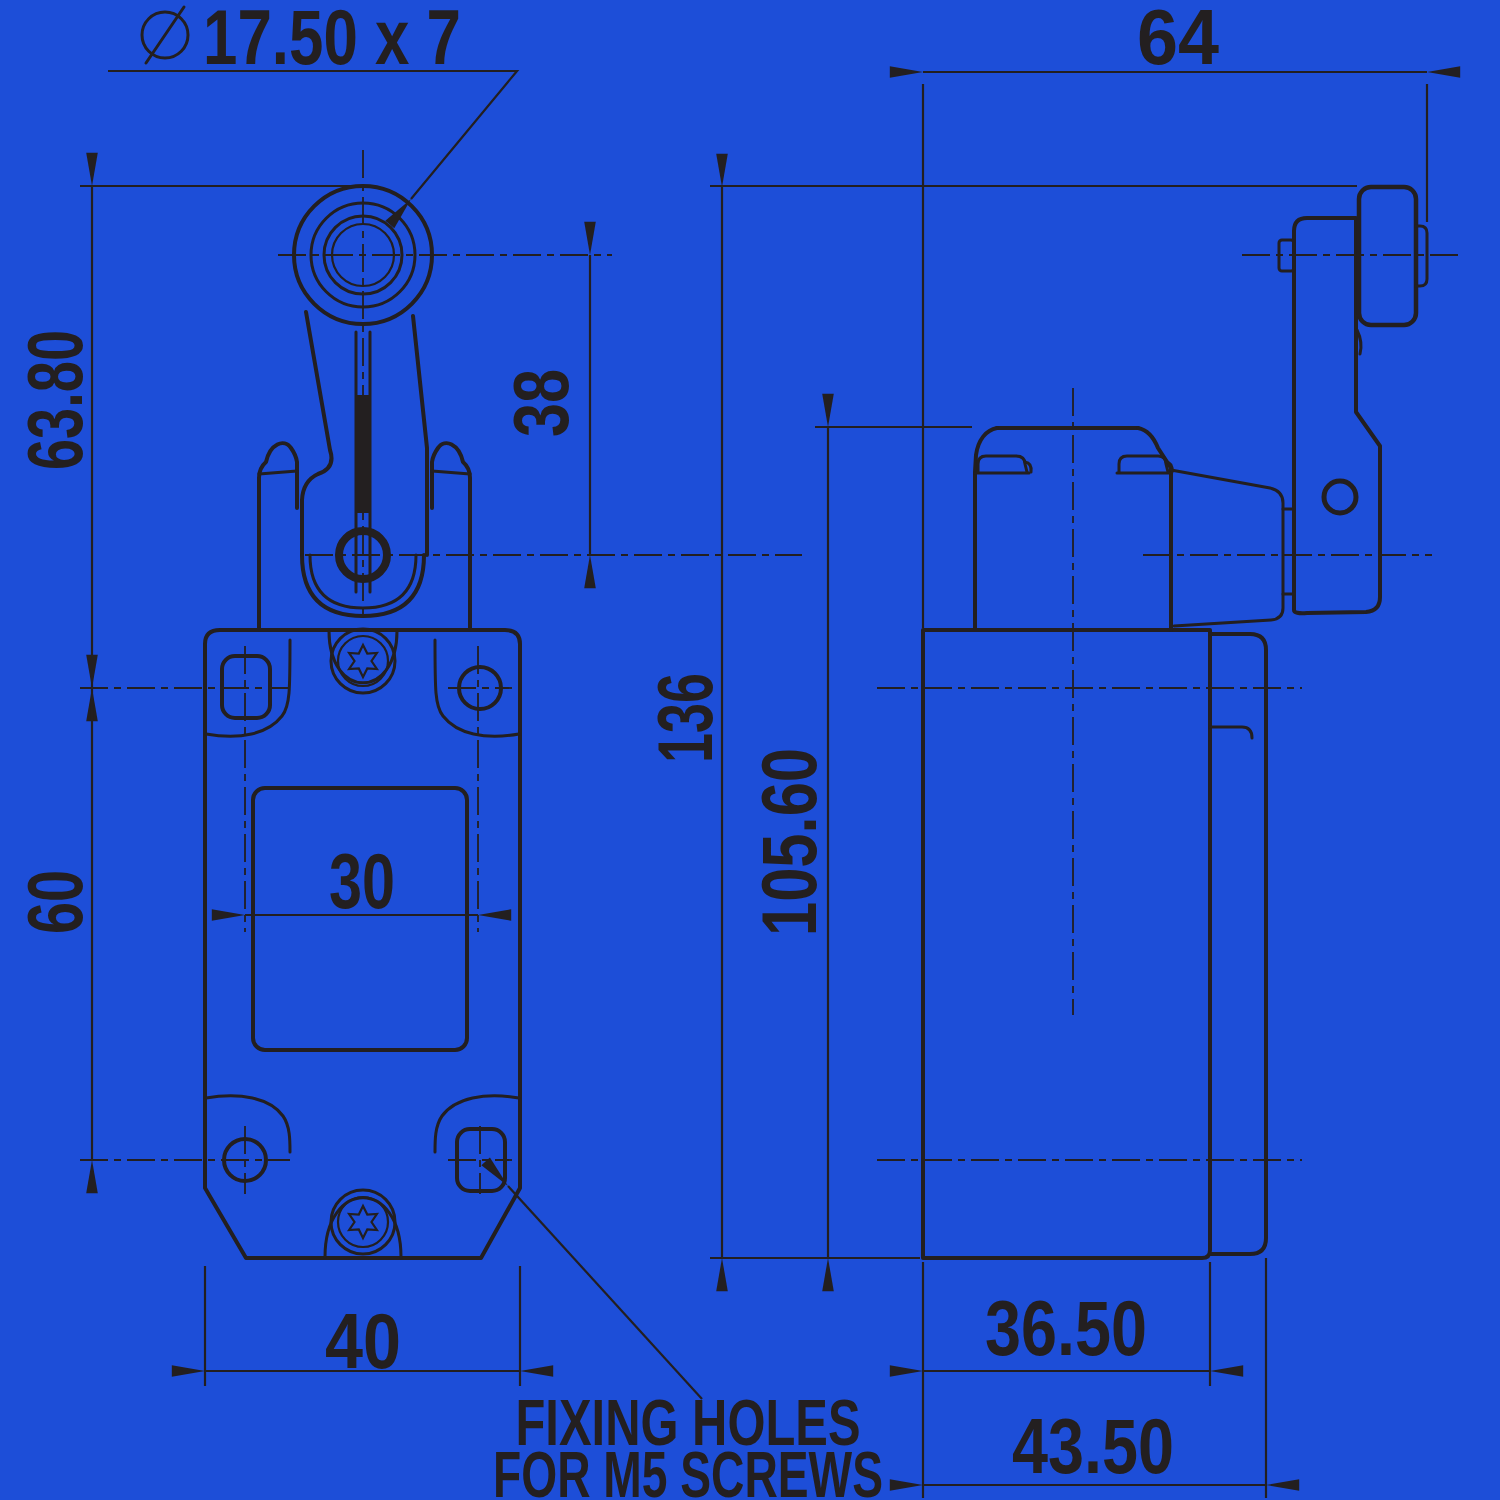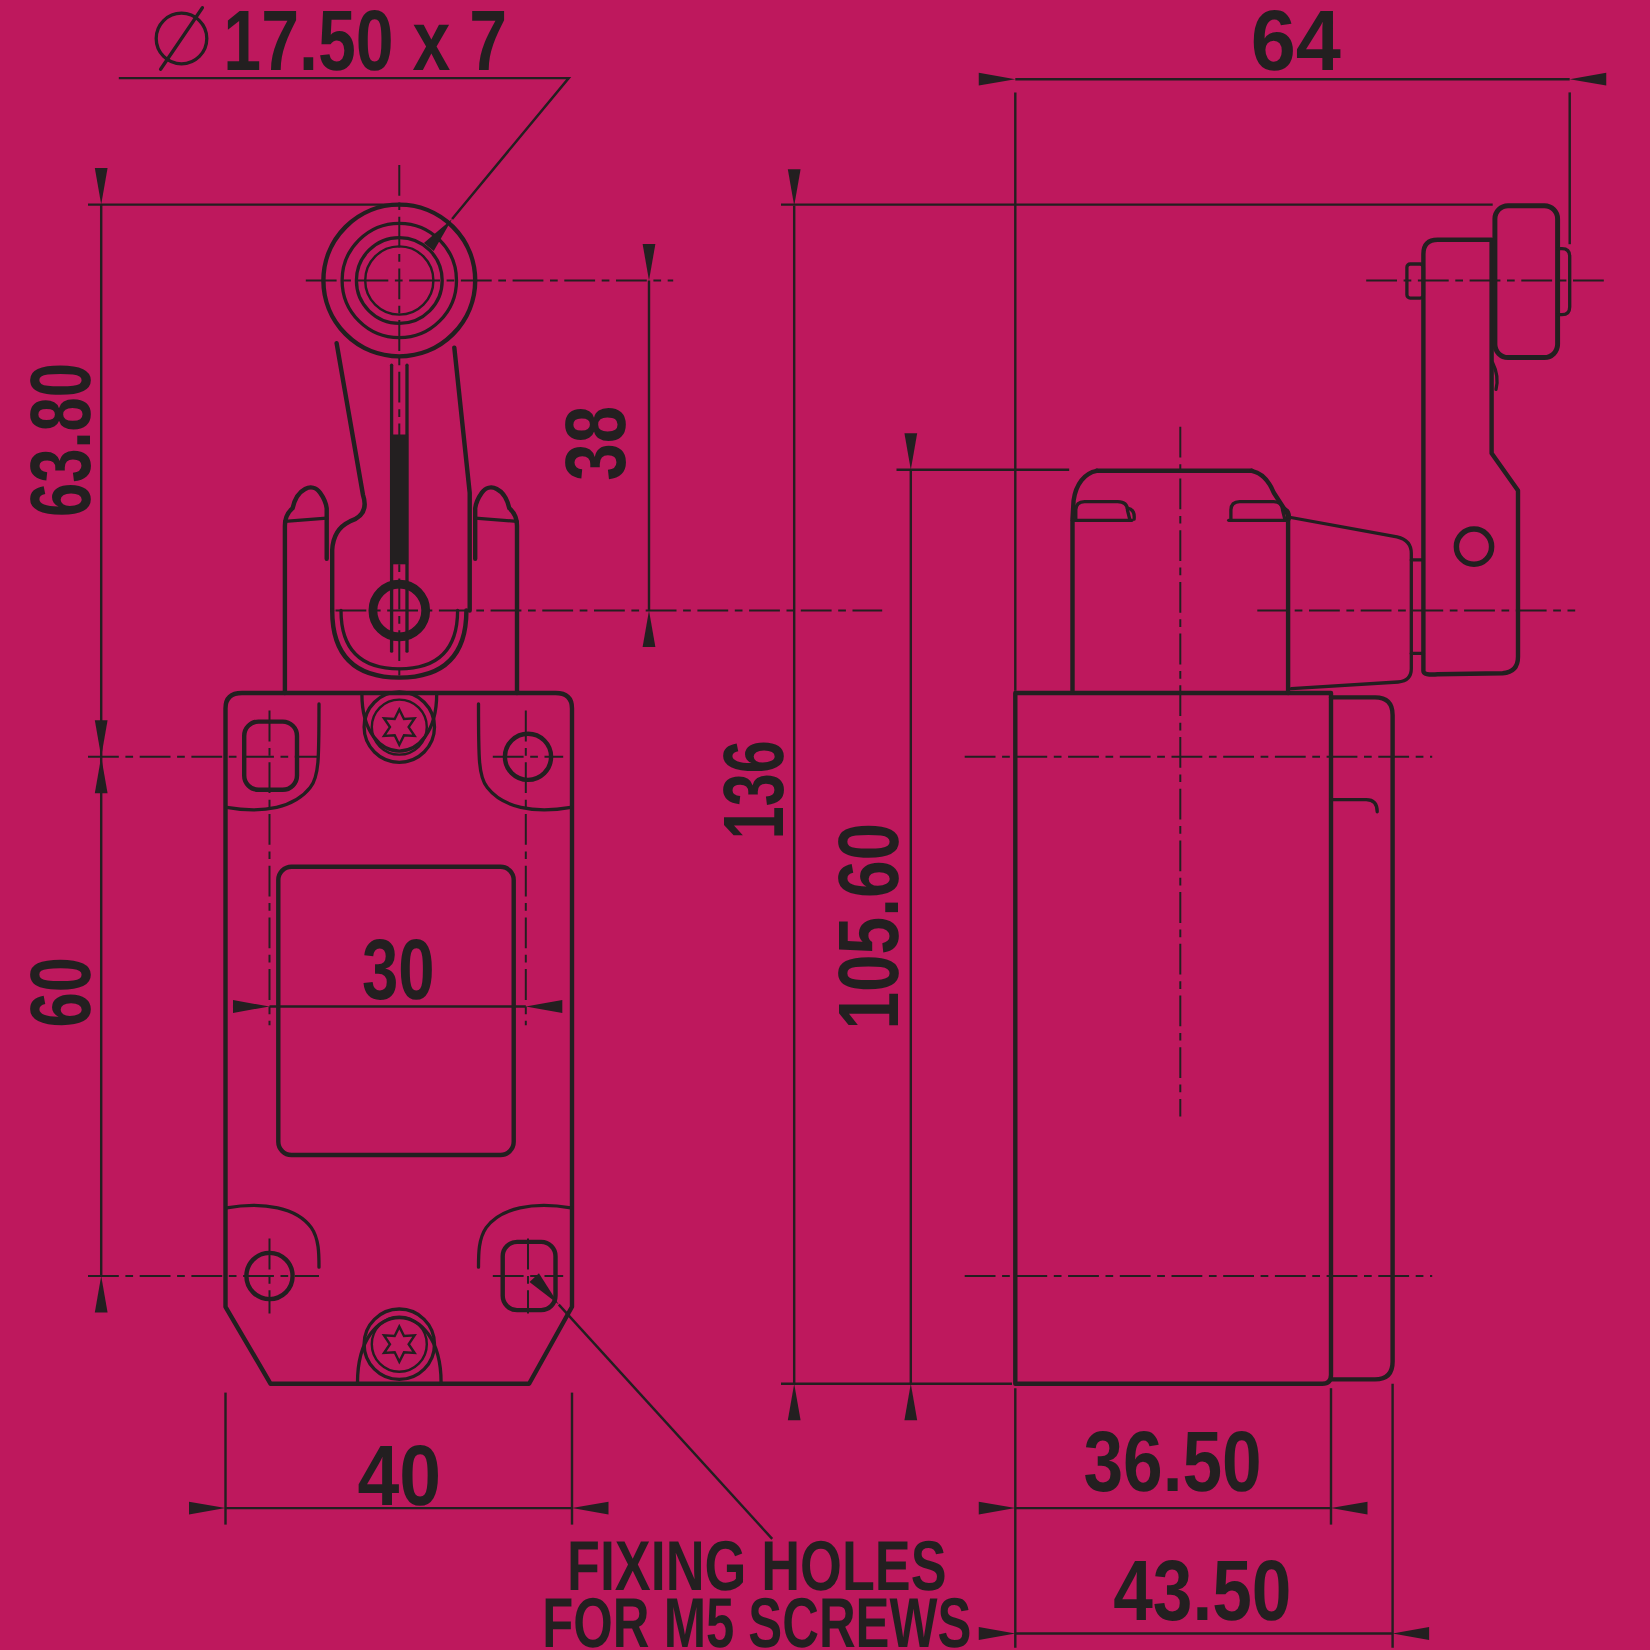--- a/index.html
+++ b/index.html
@@ -1,16 +1,16 @@
 <!DOCTYPE html>
 <html><head>
 <meta charset="utf-8">
 <style>
   html,body{margin:0;padding:0;background:#fff;}
-  .stage{position:relative;width:1500px;height:1500px;background:#be185d;overflow:hidden;}
+  .stage{position:relative;width:1500px;height:1500px;background:#1d4ed8;overflow:hidden;}
   svg{position:absolute;left:0;top:0;}
   .ol{fill:none;stroke:#231f20;stroke-width:4;stroke-linecap:round;stroke-linejoin:round;}
   .ob{fill:none;stroke:#231f20;stroke-width:4.5;stroke-linecap:round;stroke-linejoin:round;}
   .m{fill:none;stroke:#231f20;stroke-width:3;stroke-linecap:round;stroke-linejoin:round;}
   .t{fill:none;stroke:#231f20;stroke-width:2.2;stroke-linecap:butt;}
   .cl{fill:none;stroke:#231f20;stroke-width:1.8;stroke-dasharray:28 6 7 6;stroke-linecap:butt;}
   .heavy{fill:none;stroke:#231f20;stroke-width:8;}
   .hole5{fill:none;stroke:#231f20;stroke-width:5;}
   .fill{fill:#231f20;stroke:none;}
   text{font-family:"Liberation Sans","DejaVu Sans",sans-serif;font-weight:bold;fill:#231f20;}

